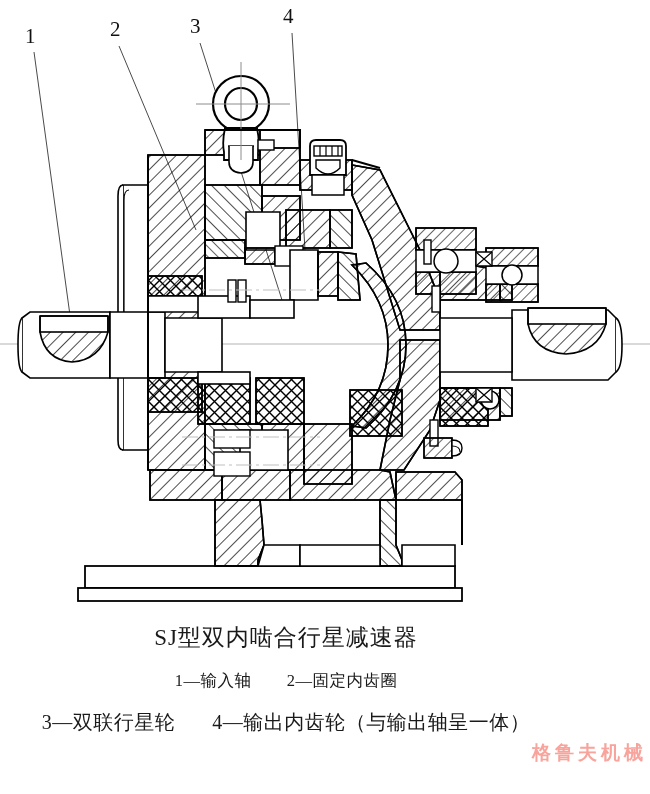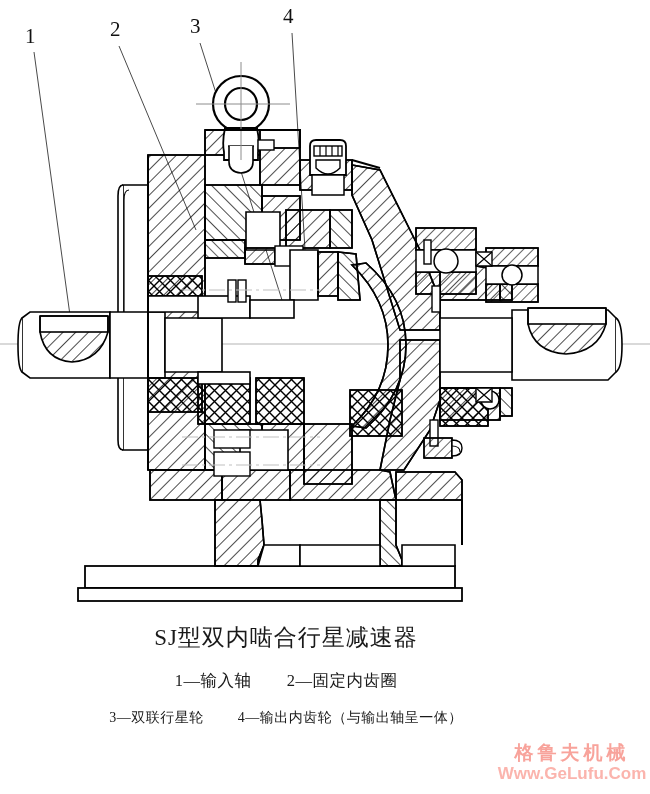--- a/index.html
+++ b/index.html
@@ -10,26 +10,26 @@
     color:#000;
   }
   #stage{position:absolute;left:0;top:0;width:650px;height:794px;}
   svg.drawing{position:absolute;left:0;top:0;width:650px;height:794px;display:block;}
 
   .caption-block{
     position:absolute;left:0;width:572px;text-align:center;
   }
   #title-line{top:622px;font-size:23px;letter-spacing:1px;color:#1a1a1a;}
   #legend-line-1{top:670px;font-size:16.5px;letter-spacing:0.5px;color:#1a1a1a;}
-  #legend-line-2{top:709px;font-size:14px;letter-spacing:0.5px;color:#1a1a1a;}
+  #legend-line-2{top:709px;font-size:20px;letter-spacing:0.5px;color:#1a1a1a;}
   .legend-gap{display:inline-block;width:26px;}
 
   #watermark{
     position:absolute;left:497px;top:742px;width:150px;height:50px;
-    text-align:center;pointer-events:none;user-select:none;
+    text-align:right;pointer-events:none;user-select:none;
   }
   #watermark .wm-cn{
     display:block;font-size:19px;font-weight:bold;letter-spacing:4px;
     color:#f8a39b;line-height:22px;
     font-family:"Liberation Serif","DejaVu Serif",serif;
   }
   #watermark .wm-url{
     display:block;font-size:17px;font-weight:bold;letter-spacing:0px;
     color:#fbb4ad;line-height:20px;
     font-family:"Liberation Sans","DejaVu Sans",sans-serif;
@@ -361,16 +361,15 @@
   </div>
 
   <div class="caption-block" id="legend-line-2">
     <span>3—双联行星轮</span>
     <span class="legend-gap"></span>
     <span>4—输出内齿轮（与输出轴呈一体）</span>
   </div>
 
   <div id="watermark">
     <span class="wm-cn">格鲁夫机械</span>
-    <span class="wm-url">Www.GeLufu.Com</span>
   </div>
 
 </div>
 
 </body></html>

